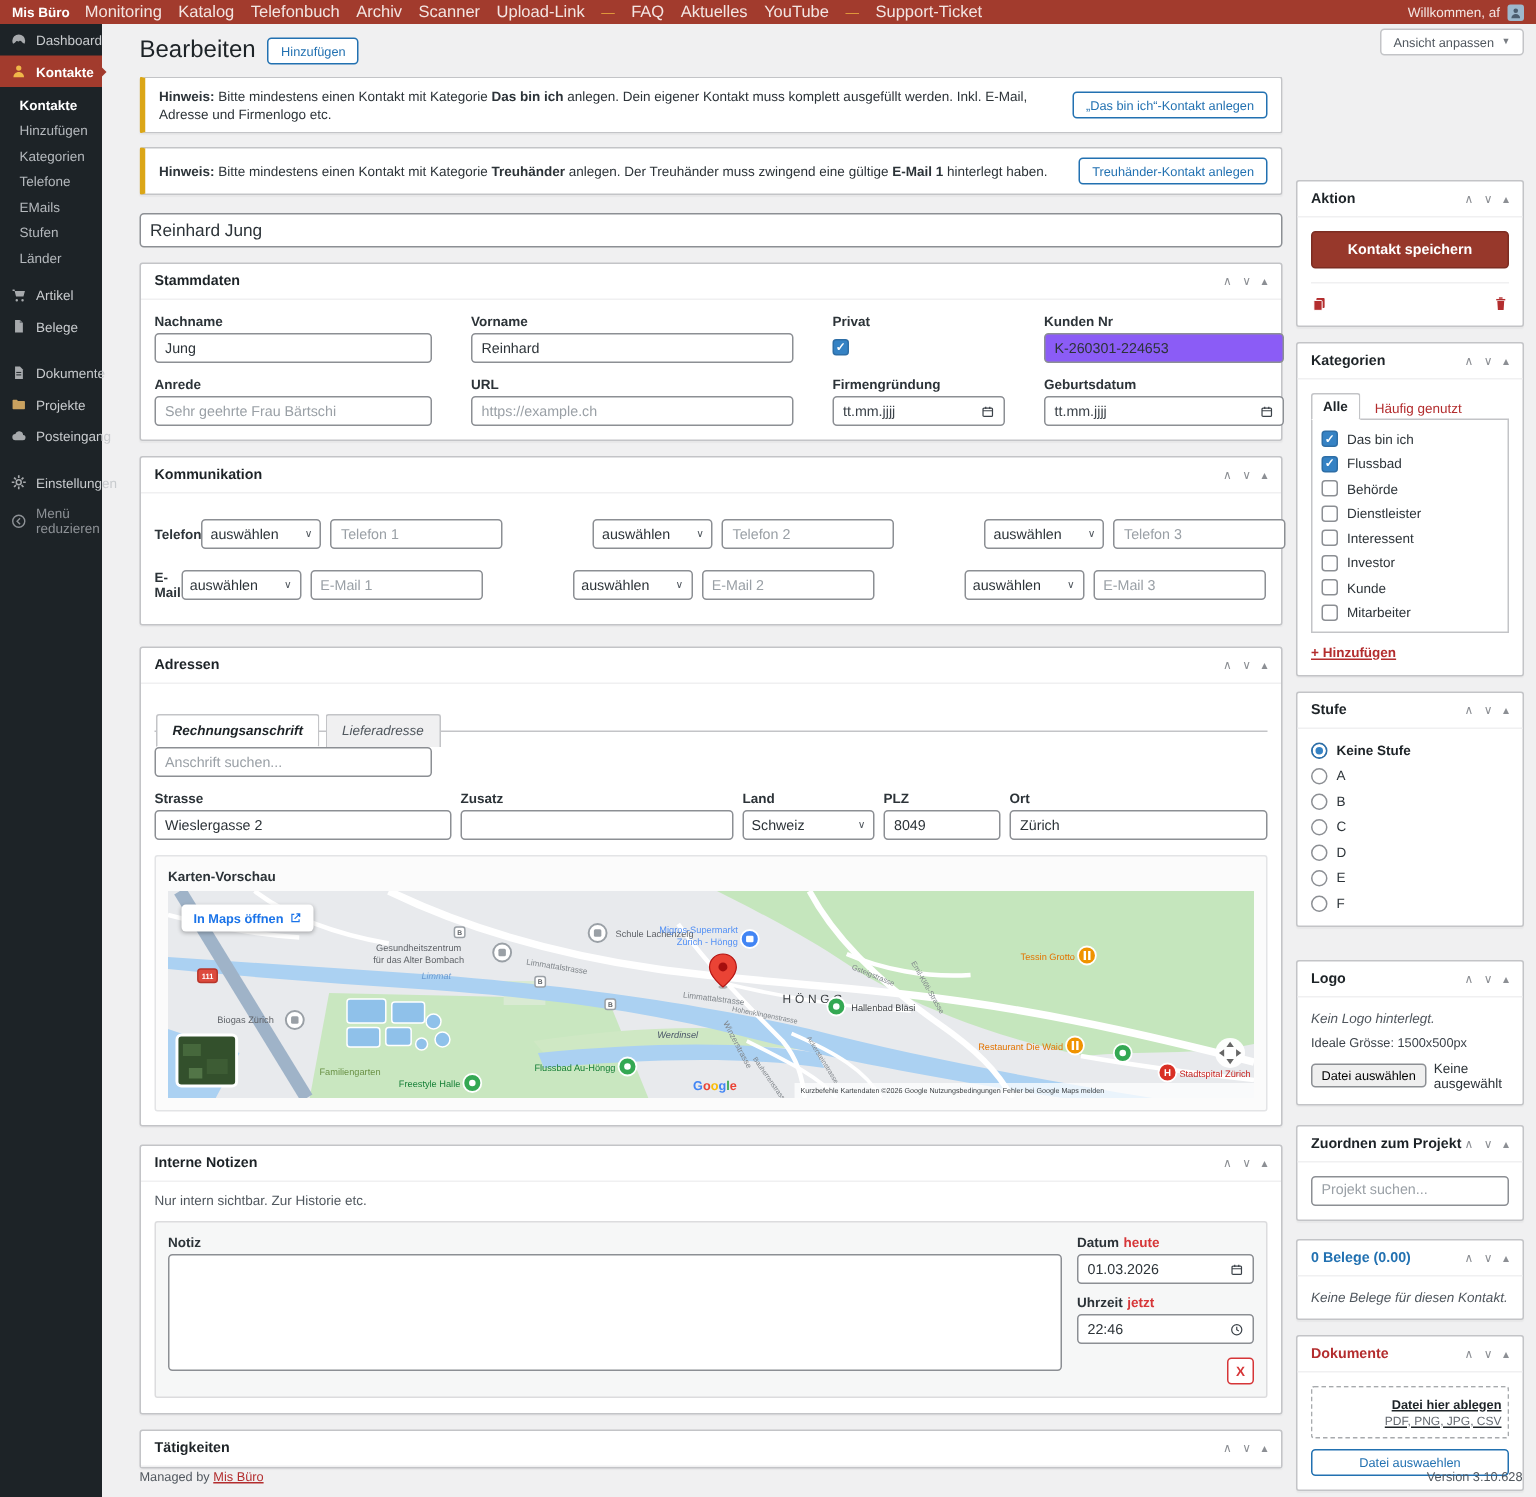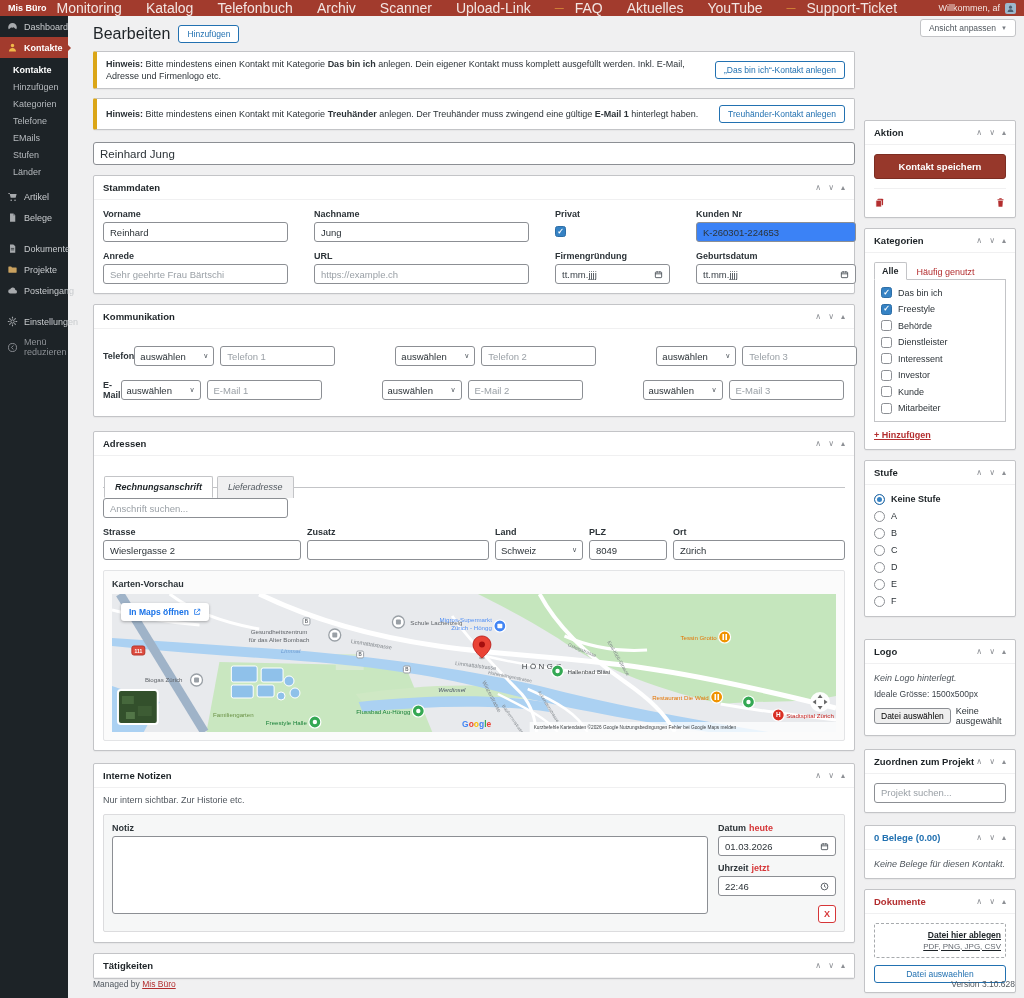--- a/index.html
+++ b/index.html
@@ -3,21 +3,21 @@
 <meta charset="utf-8">
 <style>
 * { margin:0; padding:0; box-sizing:border-box; }
 html,body { width:1024px; height:998px; overflow:hidden; }
 body { font-family:"Liberation Sans", sans-serif; font-size:10px; color:#1d2327; background:#f0f0f1; }
 #app { position:relative; width:1024px; height:998px; background:#f0f0f1; }
 
 
 .topbar { position:absolute; top:0; left:0; right:0; height:16px; background:#a23b2d; display:flex; align-items:center; padding:0 8px; z-index:30; }
 .topbar .brand { color:#fff; font-weight:bold; font-size:9px; margin-right:10px; }
-.topbar .tb-item { color:#f3e5e2; font-size:14px; margin-right:24px; cursor:pointer; }
+.topbar .tb-item { color:#f3e5e2; font-size:11px; margin-right:11px; cursor:pointer; }
 .topbar .tb-dash { color:#e8a33d; font-size:9px; margin-right:11px; }
 .topbar .tb-right { margin-left:auto; display:flex; align-items:center; gap:5px; }
 .topbar .welcome { color:#f3e5e2; font-size:9px; }
 .avatar { width:11px; height:11px; border-radius:2px; background:#9db8cc; display:inline-flex; align-items:center; justify-content:center; overflow:hidden; }
 
 
 .sidebar { position:absolute; top:16px; left:0; bottom:0; width:68px; background:#1d2327; z-index:20; }
 .mi { position:relative; display:flex; align-items:center; gap:6px; padding:5px 7px; color:#c8cbce; font-size:9px; cursor:pointer; }
 .mi svg { flex:0 0 auto; }
 .mi.active { background:#a23b2d; color:#fff; font-weight:bold; }
@@ -48,21 +48,21 @@
 .notice { background:#fff; border:1px solid #c3c4c7; border-left:4px solid #dba617; border-radius:2px; box-shadow:0 1px 1px rgba(0,0,0,.04); display:flex; align-items:center; gap:8px; padding:6px 9px; margin-bottom:9px; }
 .notice .ntext { flex:1; font-size:9px; color:#2c3338; line-height:1.35; }
 .notice b { font-weight:bold; }
 
 
 .lbl { display:block; font-size:9px; font-weight:600; color:#2c3338; margin-bottom:3px; }
 .lbl .hint-red { color:#d63638; font-weight:600; margin-left:3px; }
 input.inp, .inp { width:100%; border:1px solid #8c8f94; border-radius:3px; background:#fff; height:20px; font-size:9.5px; color:#2c3338; padding:0 6px; font-family:inherit; outline:none; }
 input.inp::placeholder { color:#9aa0a6; }
 input.big-name { height:23px; font-size:11.5px; }
-.inp-dis { background:#3b82f6; color:#50575e; }
+.inp-dis { background:#8b5cf6; color:#50575e; }
 .field-ic { display:flex; align-items:center; justify-content:space-between; }
 .field-ic span.val { color:#2c3338; }
 .field-ic span.ph { color:#3c434a; }
 .sel { display:flex; align-items:center; justify-content:space-between; border:1px solid #8c8f94; border-radius:3px; background:#fff; height:20px; font-size:9.5px; color:#2c3338; padding:0 5px; cursor:pointer; }
 .sel .car { color:#50575e; font-size:7px; margin-left:4px; }
 .txtarea { width:100%; border:1px solid #8c8f94; border-radius:3px; background:#fff; resize:none; font-family:inherit; font-size:9.5px; padding:4px 6px; outline:none; }
 .cb { width:11px; height:11px; border:1px solid #8c8f94; border-radius:2.5px; background:#fff; display:inline-flex; align-items:center; justify-content:center; flex:0 0 auto; cursor:pointer; }
 .cb.on { background:#3582c4; border-color:#2e6ea6; }
 .cb.on::after { content:"✓"; color:#fff; font-size:8px; font-weight:bold; line-height:1; }
 .radio { width:11px; height:11px; border:1px solid #8c8f94; border-radius:50%; background:#fff; flex:0 0 auto; cursor:pointer; }
@@ -264,24 +264,24 @@
       <div class="panel-h">
         <span class="panel-title">Stammdaten</span>
         <span class="panel-ctrls">
             <span>∧</span>
             <span>∨</span>
             <span>▴</span>
           </span>
       </div>
       <div class="panel-b">
         <div class="sd-grid">
+          <div><span class="lbl">Nachname</span>
+            <input class="inp" value="Jung" style=""></div>
           <div><span class="lbl">Vorname</span>
             <input class="inp" value="Reinhard" style=""></div>
-          <div><span class="lbl">Nachname</span>
-            <input class="inp" value="Jung" style=""></div>
           <div><span class="lbl">Privat</span>
             <span class="cb on" style="margin-top:4px;"></span></div>
           <div>
               <span class="lbl">Kunden Nr</span>
             <div class="inp inp-dis field-ic">
                 <span class="val">K-260301-224653</span>
               </div>
             </div>
           <div><span class="lbl">Anrede</span>
             <input class="inp" placeholder="Sehr geehrte Frau Bärtschi" style=""></div>
@@ -650,21 +650,21 @@
           <span class="kat-tab-active">Alle</span>
           <span class="kat-tab-link">Häufig genutzt</span>
         </div>
         <div class="kat-list">
           <div class="kat-item">
               <span class="cb on"></span>
               <span>Das bin ich</span>
             </div>
           <div class="kat-item">
               <span class="cb on"></span>
-              <span>Freestyle</span>
+              <span>Flussbad</span>
             </div>
           <div class="kat-item">
               <span class="cb"></span>
               <span>Behörde</span>
             </div>
           <div class="kat-item">
               <span class="cb"></span>
               <span>Dienstleister</span>
             </div>
           <div class="kat-item">

